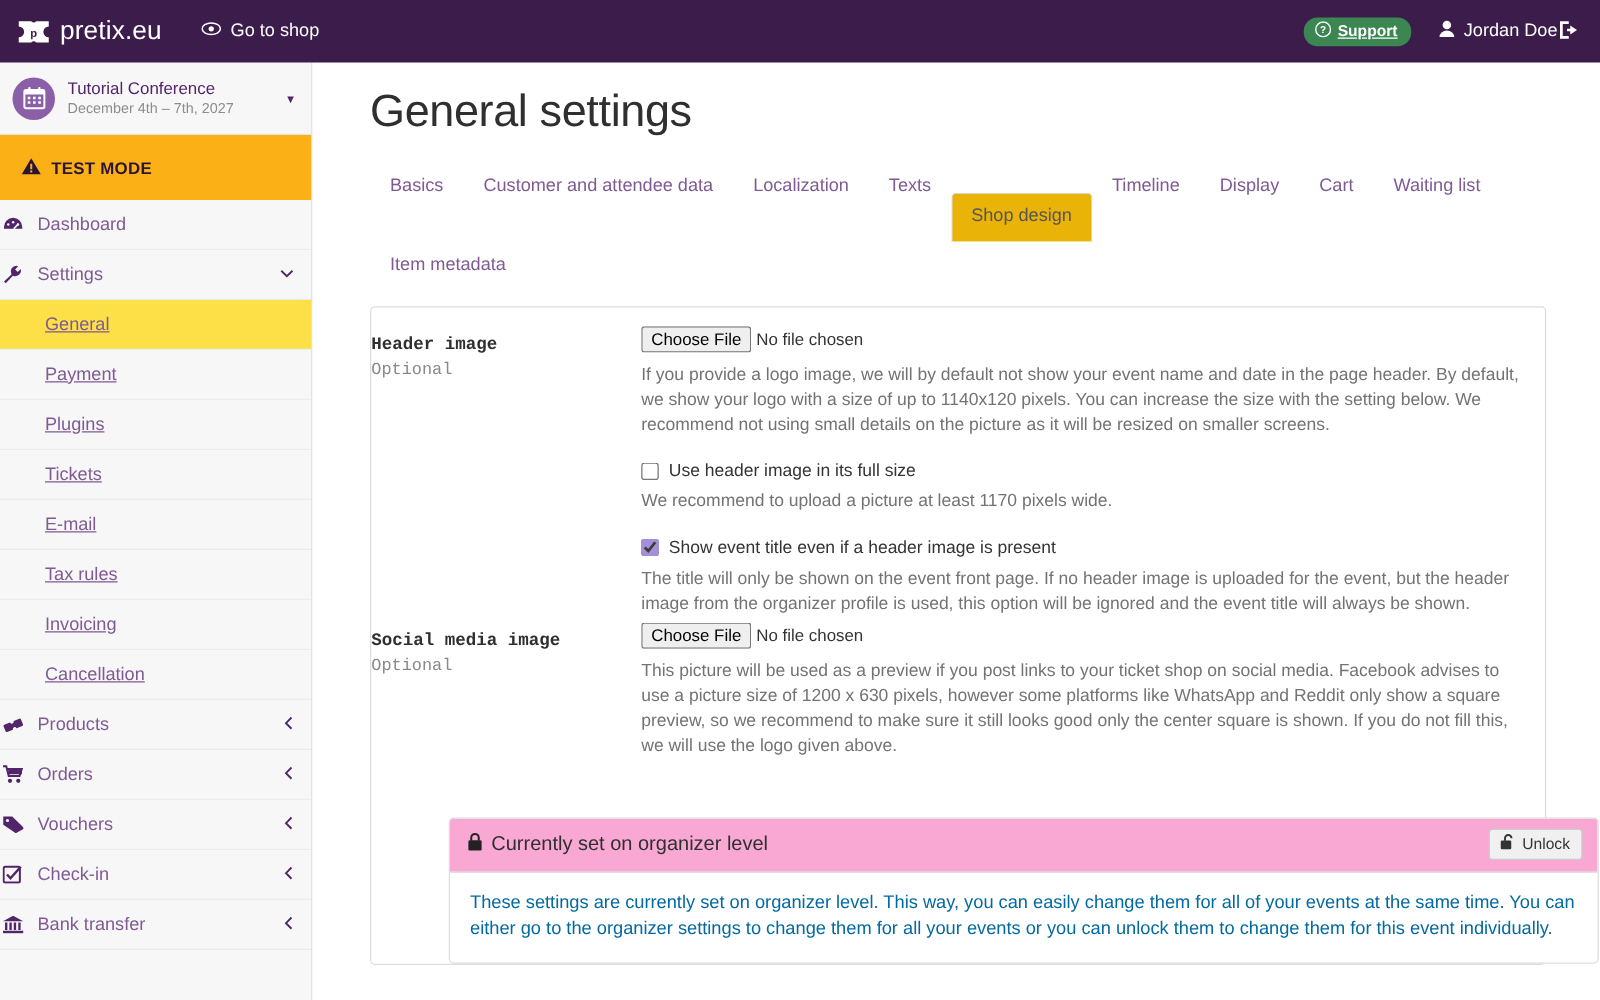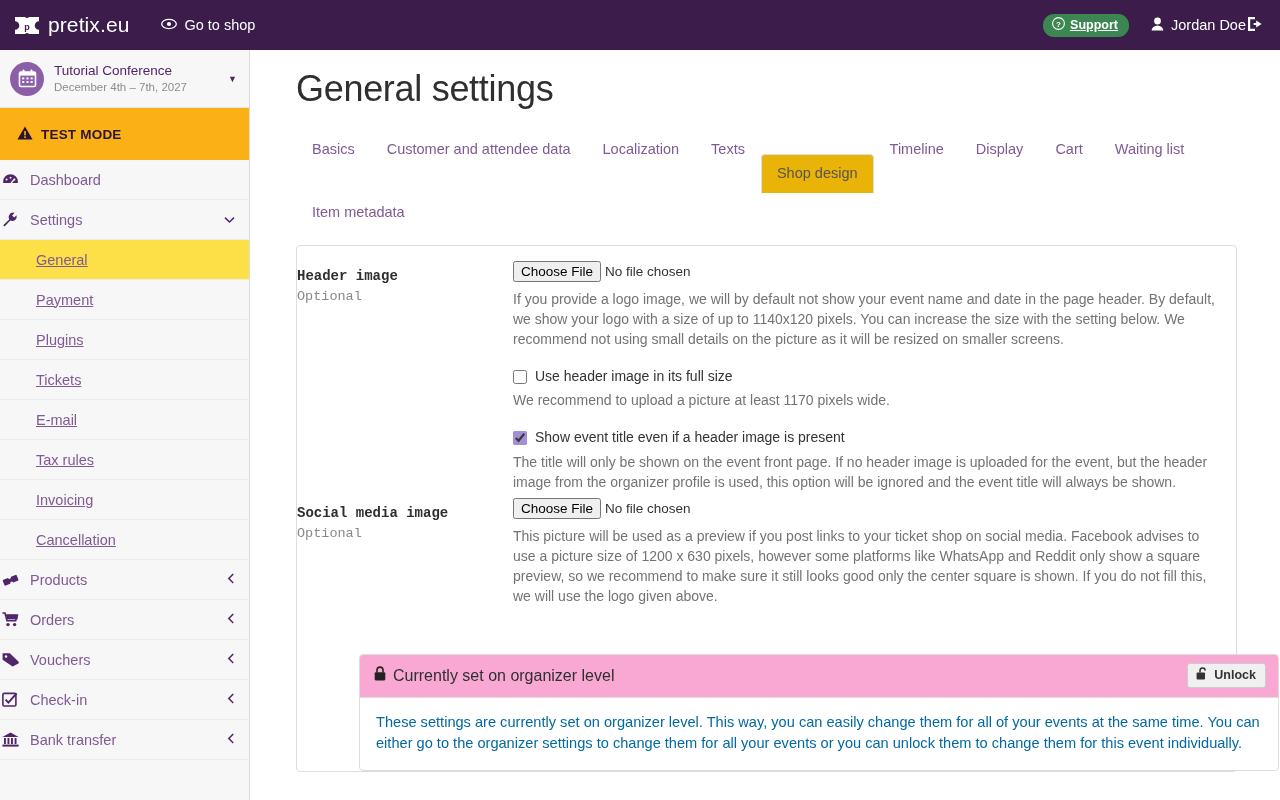--- a/index.html
+++ b/index.html
@@ -274,21 +274,20 @@
     margin-left: auto;
     display: inline-flex; align-items: center; gap: 6px;
     background: #f0f0f0;
     border: 1px solid #cccccc;
     border-radius: 3px;
     padding: 3px 9px 4px 8px;
     font-size: 12.5px;
     color: #333333;
     cursor: pointer;
     font-family: "Liberation Sans", sans-serif;
-    font-weight: bold;
   }
   .panel-locked-body {
     padding: 14px 16px 16px 16px;
     font-size: 14.6px;
     color: #0369a1;
     line-height: 1.45;
   }
 
   .ic { display: inline-block; vertical-align: middle; }
 </style>

